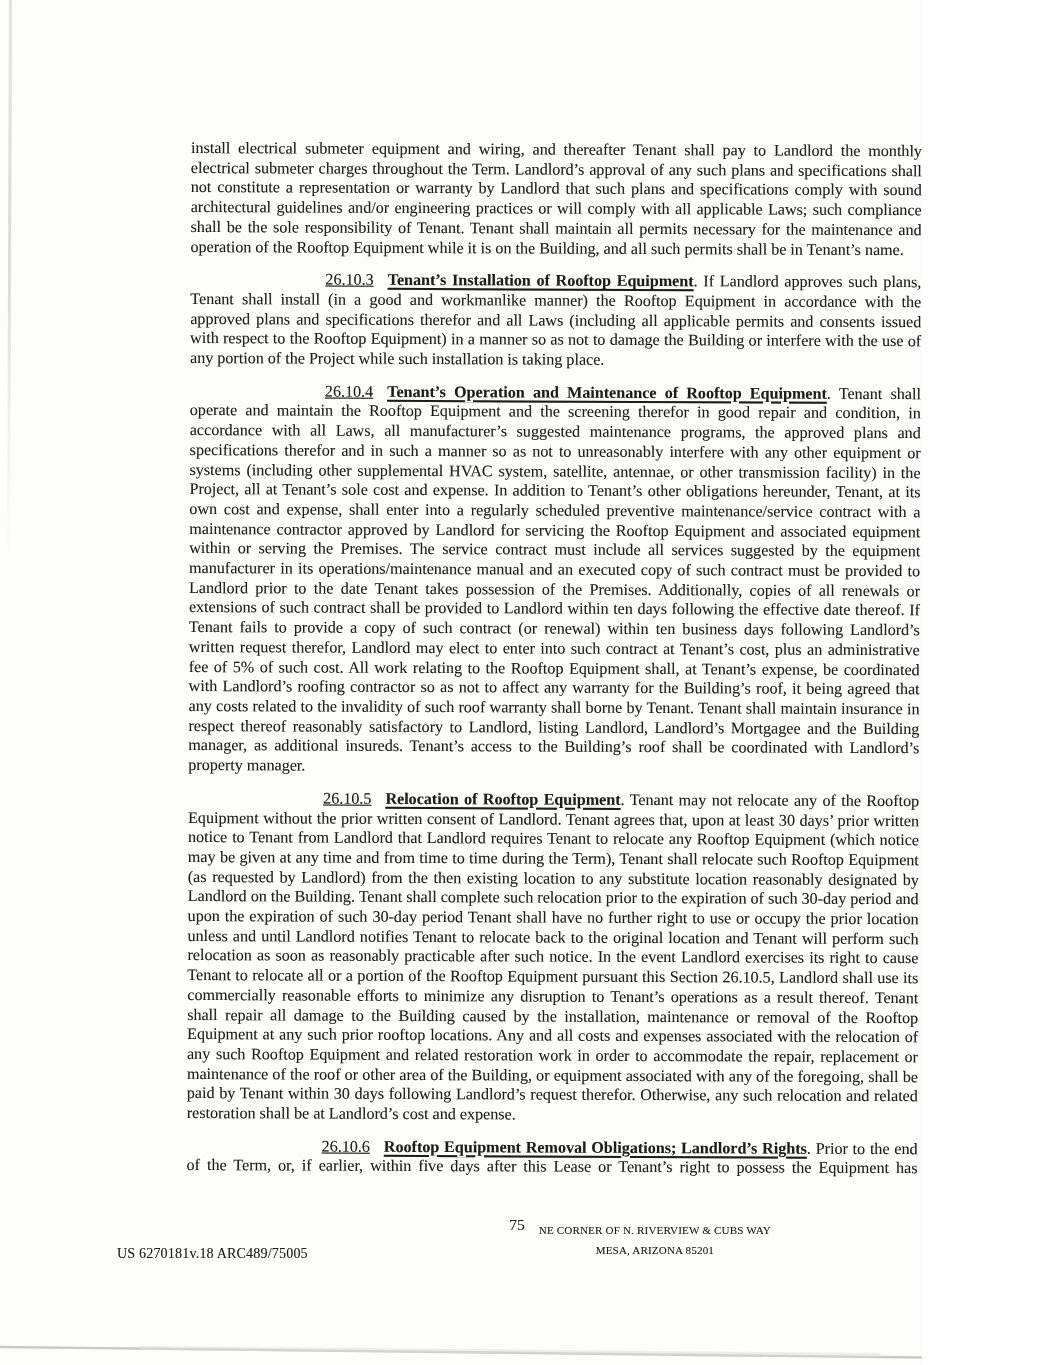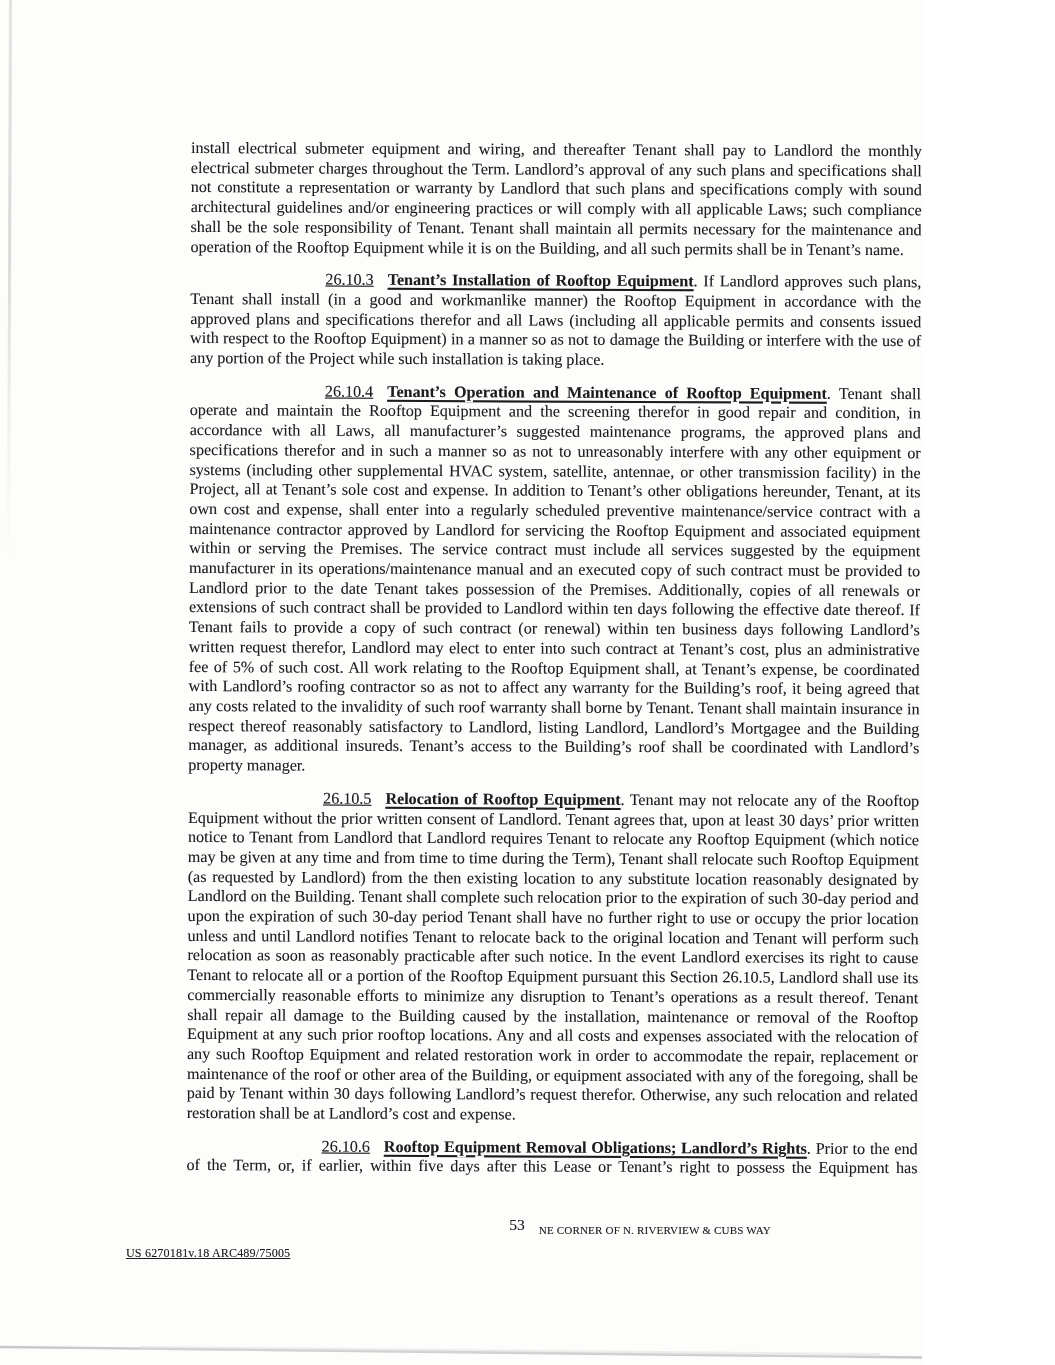--- a/index.html
+++ b/index.html
@@ -52,26 +52,25 @@
     right: 151px;
     top: 1221px;
     text-align: center;
     font-size: 11px;
     line-height: 19.5px;
     letter-spacing: 0.2px;
     text-shadow: 0.2px 0 0 rgba(25,25,25,0.35);
   }
   .footer-docref {
     position: absolute;
-    left: 126px;
+    left: 117px;
     top: 1246px;
-    font-size: 12px;
+    font-size: 14px;
     letter-spacing: 0.2px;
     text-shadow: 0.2px 0 0 rgba(25,25,25,0.35);
-    text-decoration: underline;
   }
   .scan-edge-left {
     position: absolute;
     left: 9px;
     top: 0;
     width: 3px;
     height: 560px;
     background: linear-gradient(to bottom,
       rgba(0,0,0,0.10) 0%,
       rgba(0,0,0,0.14) 45%,
@@ -100,24 +99,25 @@
     <p class="para section"><span class="num">26.10.3</span><span class="head">Tenant’s Installation of Rooftop Equipment</span><span class="body">.  If Landlord approves such plans, Tenant shall install (in a good and workmanlike manner) the Rooftop Equipment in accordance with the approved plans and specifications therefor and all Laws (including all applicable permits and consents issued with respect to the Rooftop Equipment) in a manner so as not to damage the Building or interfere with the use of any portion of the Project while such installation is taking place.</span></p>
 
     <p class="para section"><span class="num">26.10.4</span><span class="head">Tenant’s Operation and Maintenance of Rooftop Equipment</span><span class="body">.  Tenant shall operate and maintain the Rooftop Equipment and the screening therefor in good repair and condition, in accordance with all Laws, all manufacturer’s suggested maintenance programs, the approved plans and specifications therefor and in such a manner so as not to unreasonably interfere with any other equipment or systems (including other supplemental HVAC system, satellite, antennae, or other transmission facility) in the Project, all at Tenant’s sole cost and expense.  In addition to Tenant’s other obligations hereunder, Tenant, at its own cost and expense, shall enter into a regularly scheduled preventive maintenance/service contract with a maintenance contractor approved by Landlord for servicing the Rooftop Equipment and associated equipment within or serving the Premises.  The service contract must include all services suggested by the equipment manufacturer in its operations/maintenance manual and an executed copy of such contract must be provided to Landlord prior to the date Tenant takes possession of the Premises.  Additionally, copies of all renewals or extensions of such contract shall be provided to Landlord within ten days following the effective date thereof.  If Tenant fails to provide a copy of such contract (or renewal) within ten business days following Landlord’s written request therefor, Landlord may elect to enter into such contract at Tenant’s cost, plus an administrative fee of 5% of such cost. All work relating to the Rooftop Equipment shall, at Tenant’s expense, be coordinated with Landlord’s roofing contractor so as not to affect any warranty for the Building’s roof, it being agreed that any costs related to the invalidity of such roof warranty shall borne by Tenant.  Tenant shall maintain insurance in respect thereof reasonably satisfactory to Landlord, listing Landlord, Landlord’s Mortgagee and the Building manager, as additional insureds.  Tenant’s access to the Building’s roof shall be coordinated with Landlord’s property manager.</span></p>
 
     <p class="para section"><span class="num">26.10.5</span><span class="head">Relocation of Rooftop Equipment</span><span class="body">.  Tenant may not relocate any of the Rooftop Equipment without the prior written consent of Landlord.  Tenant agrees that, upon at least 30 days’ prior written notice to Tenant from Landlord that Landlord requires Tenant to relocate any Rooftop Equipment (which notice may be given at any time and from time to time during the Term), Tenant shall relocate such Rooftop Equipment (as requested by Landlord) from the then existing location to any substitute location reasonably designated by Landlord on the Building.  Tenant shall complete such relocation prior to the expiration of such 30-day period and upon the expiration of such 30-day period Tenant shall have no further right to use or occupy the prior location unless and until Landlord notifies Tenant to relocate back to the original location and Tenant will perform such relocation as soon as reasonably practicable after such notice. In the event Landlord exercises its right to cause Tenant to relocate all or a portion of the Rooftop Equipment pursuant this Section 26.10.5, Landlord shall use its commercially reasonable efforts to minimize any disruption to Tenant’s operations as a result thereof.  Tenant shall repair all damage to the Building caused by the installation, maintenance or removal of the Rooftop Equipment at any such prior rooftop locations. Any and all costs and expenses associated with the relocation of any such Rooftop Equipment and related restoration work in order to accommodate the repair, replacement or maintenance of the roof or other area of the Building, or equipment associated with any of the foregoing, shall be paid by Tenant within 30 days following Landlord’s request therefor.  Otherwise, any such relocation and related restoration shall be at Landlord’s cost and expense.</span></p>
 
     <p class="para section cutoff"><span class="num">26.10.6</span><span class="head">Rooftop Equipment Removal Obligations; Landlord’s Rights</span><span class="body">.  Prior to the end of the Term, or, if earlier, within five days after this Lease or Tenant’s right to possess the Equipment has</span></p>
 
   </div>
 
-  <div class="footer-pagenum">53</div>
+  <div class="footer-pagenum">75</div>
 
   <div class="footer-address">
     <div>NE CORNER OF N. RIVERVIEW &amp; CUBS WAY</div>
+    <div>MESA, ARIZONA 85201</div>
   </div>
 
   <div class="footer-docref">US 6270181v.18 ARC489/75005</div>
 
   <svg class="scan-edge-bottom" width="1055" height="24">
     <line x1="0" y1="6" x2="1055" y2="18" stroke="#c9c9c9" stroke-width="2.4"></line>
     <line x1="140" y1="7" x2="880" y2="14" stroke="#dedede" stroke-width="4" opacity="0.5"></line>
   </svg>
 
 </div>

